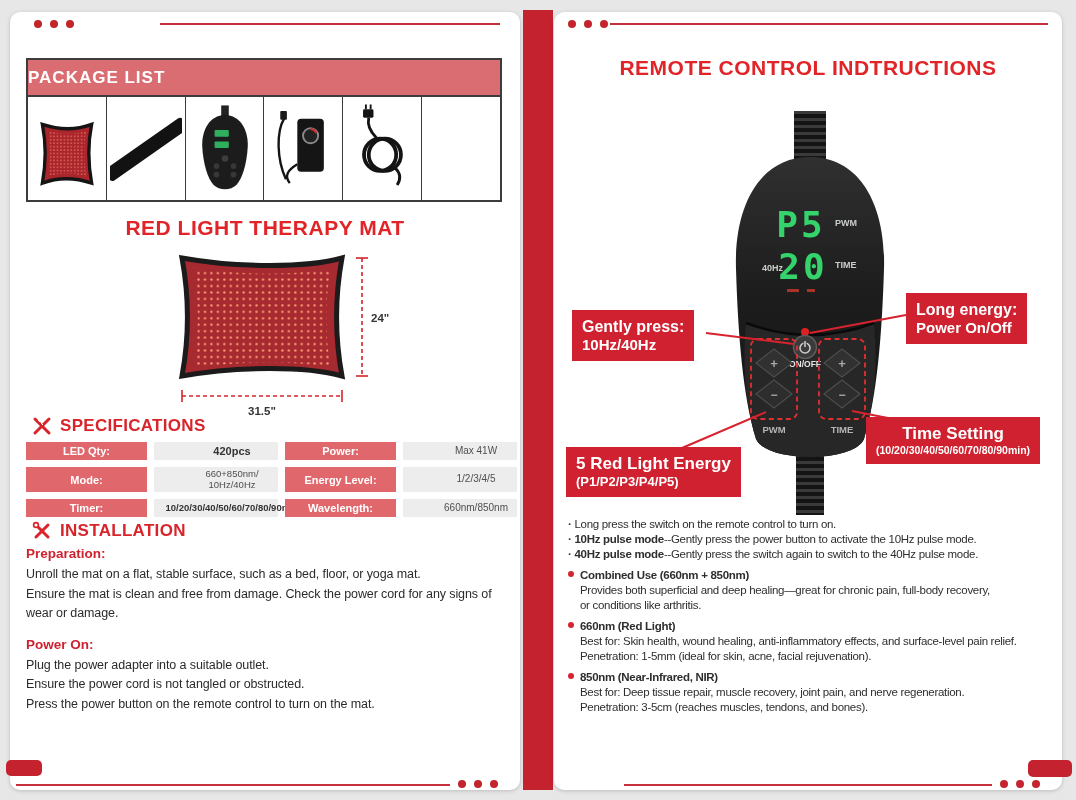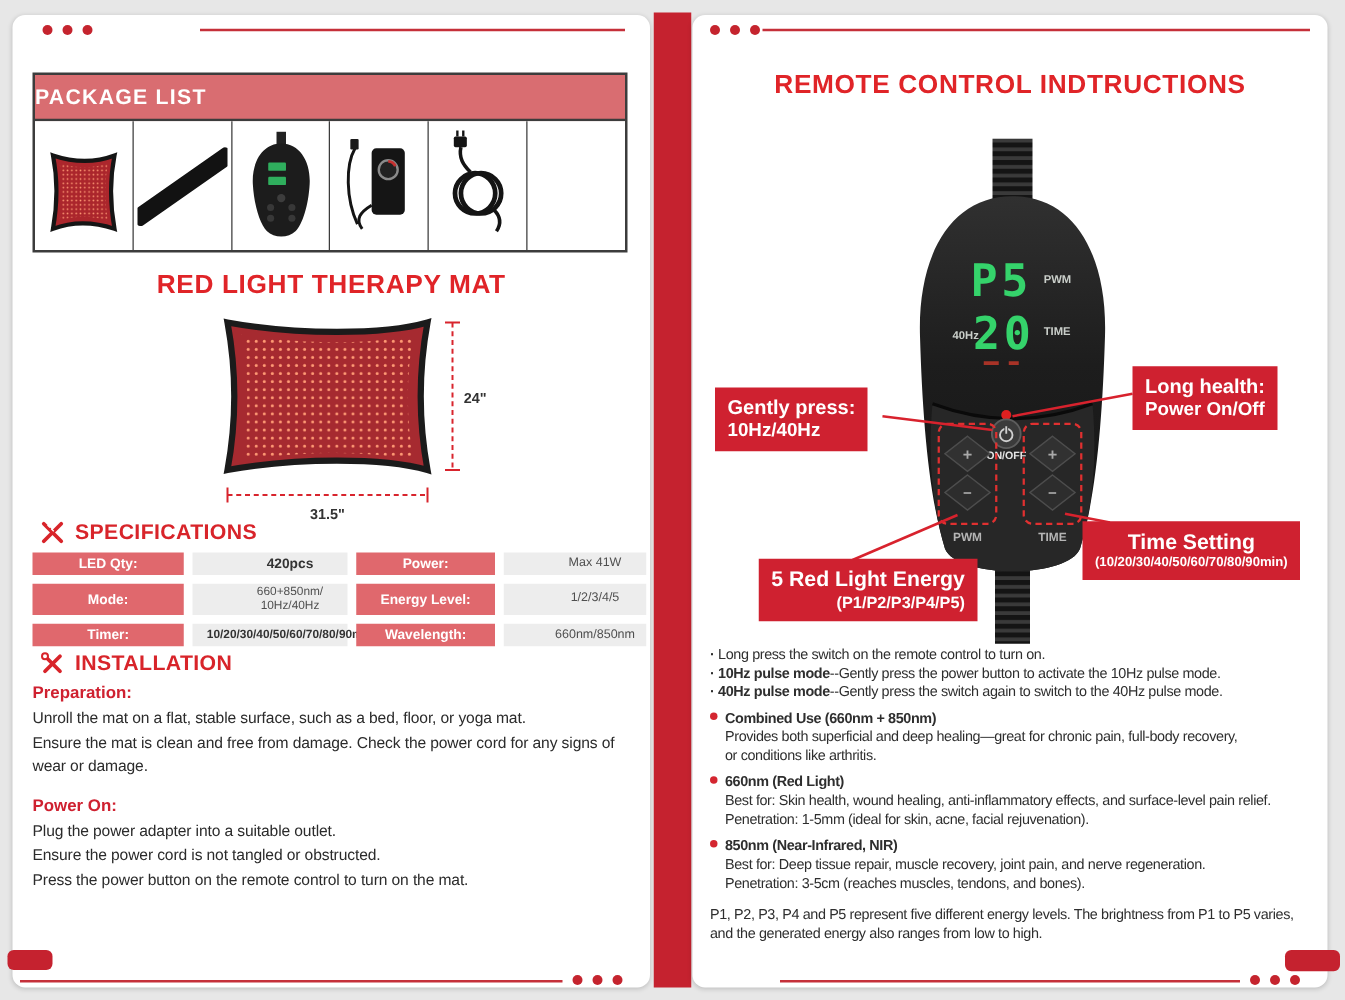--- a/index.html
+++ b/index.html
@@ -300,24 +300,24 @@
           <line x1="334" y1="311" x2="298" y2="304"></line>
         </g>
       </svg>
 
       
       <div class="callout" style="left:18px;top:203px;">
         <span class="l1">Gently press:</span>
         <span class="l2">10Hz/40Hz</span>
       </div>
       <div class="callout" style="left:352px;top:186px;">
-        <span class="l1">Long health:</span>
+        <span class="l1">Long energy:</span>
         <span class="l2">Power On/Off</span>
       </div>
-      <div class="callout big" style="left:12px;top:340px;text-align:right;margin-left:41px;">
+      <div class="callout big" style="left:12px;top:340px;text-align:left;">
         <span class="l1">5 Red Light Energy</span>
         <span class="l2">(P1/P2/P3/P4/P5)</span>
       </div>
       <div class="callout big timeb" style="left:312px;top:310px;">
         <span class="l1">Time Setting</span>
         <span class="l2">(10/20/30/40/50/60/70/80/90min)</span>
       </div>
     </div>
 
     <div class="rbullets">
@@ -334,22 +334,20 @@
         <div class="fh"><span class="reddot"></span><span>660nm (Red Light)</span></div>
         <div class="fb">Best for: Skin health, wound healing, anti-inflammatory effects, and surface-level pain relief.
 Penetration: 1-5mm (ideal for skin, acne, facial rejuvenation).</div>
       </div>
       <div class="feat">
         <div class="fh"><span class="reddot"></span><span>850nm (Near-Infrared, NIR)</span></div>
         <div class="fb">Best for: Deep tissue repair, muscle recovery, joint pain, and nerve regeneration.
 Penetration: 3-5cm (reaches muscles, tendons, and bones).</div>
       </div>
 
-      <div class="rfooter">P1, P2, P3, P4 and P5 represent five different energy levels. The brightness from P1 to P5 varies,
-and the generated energy also ranges from low to high.</div>
     </div>
 
     <div class="hline" style="left:70px;width:368px;top:772px;"></div>
     <div class="dots" style="left:446px;top:768px;">
         <i></i>
         <i></i>
         <i></i>
       </div>
   </div>
 </div>

